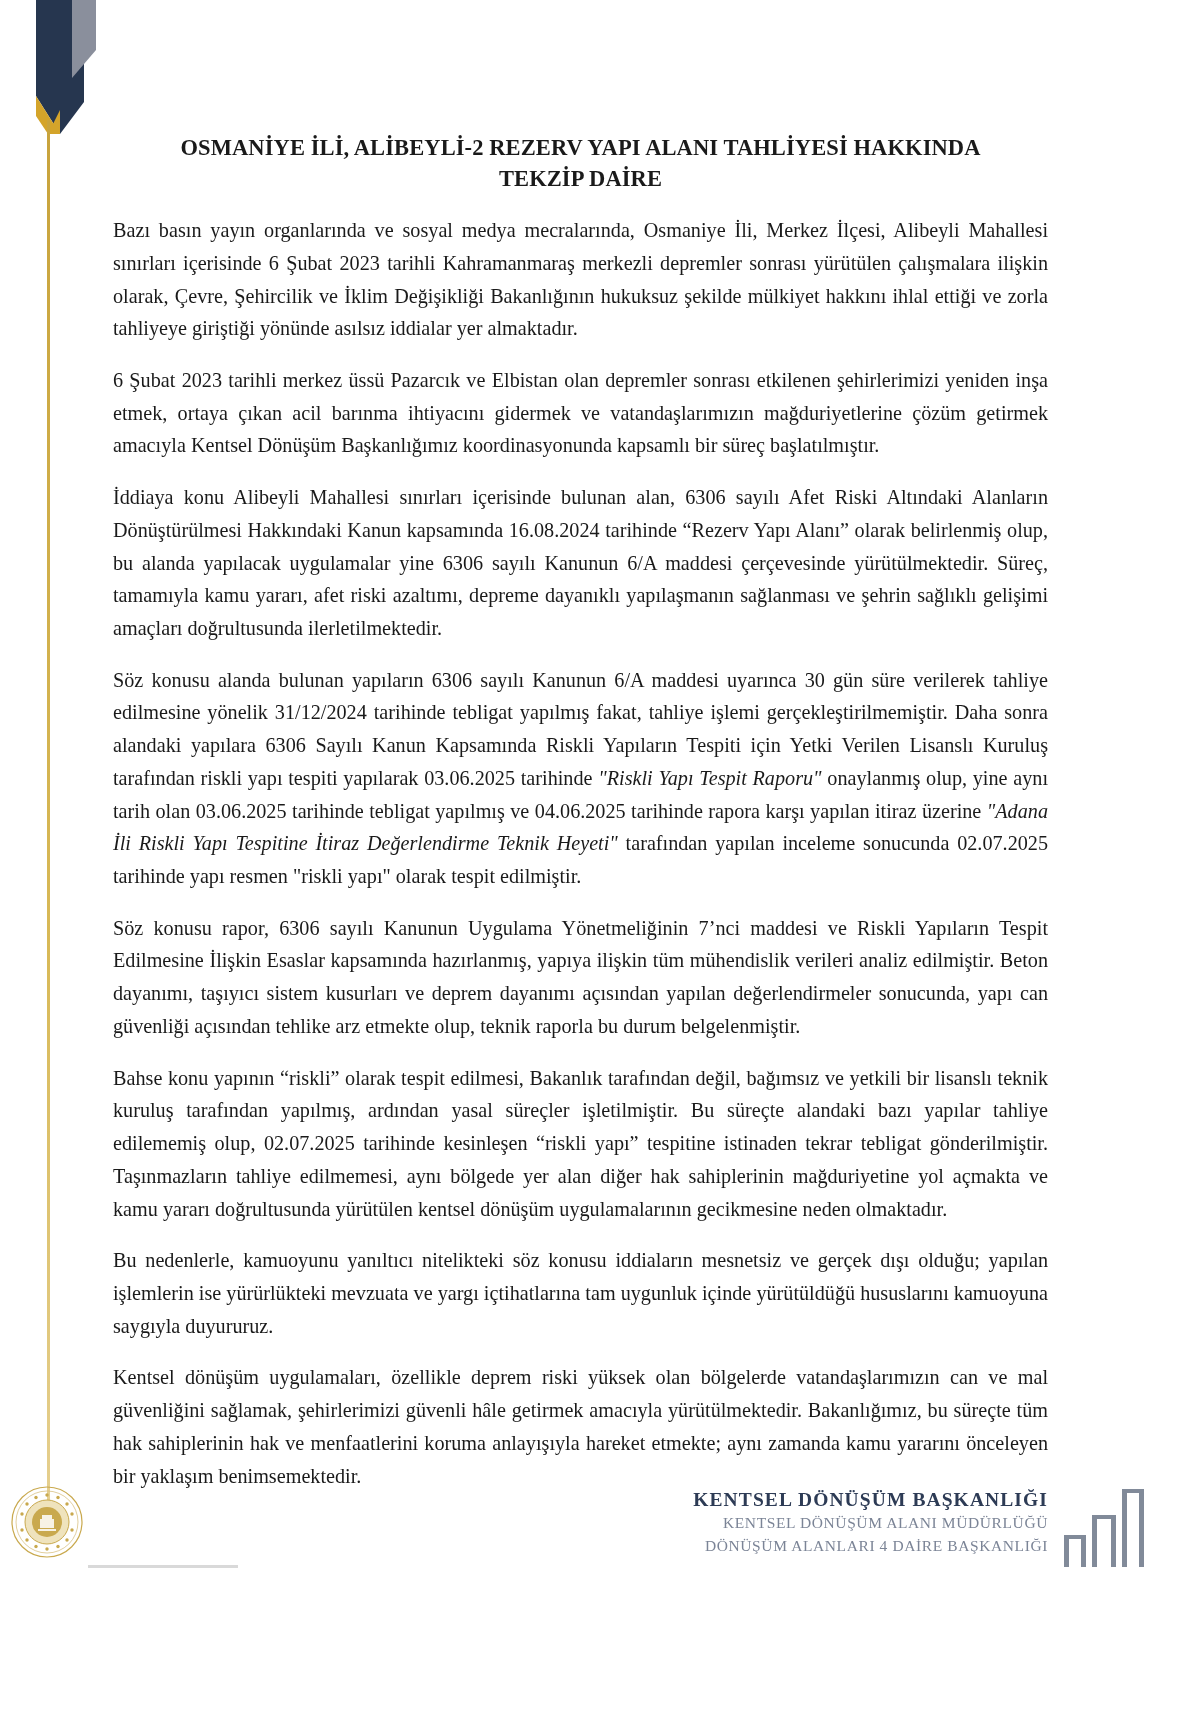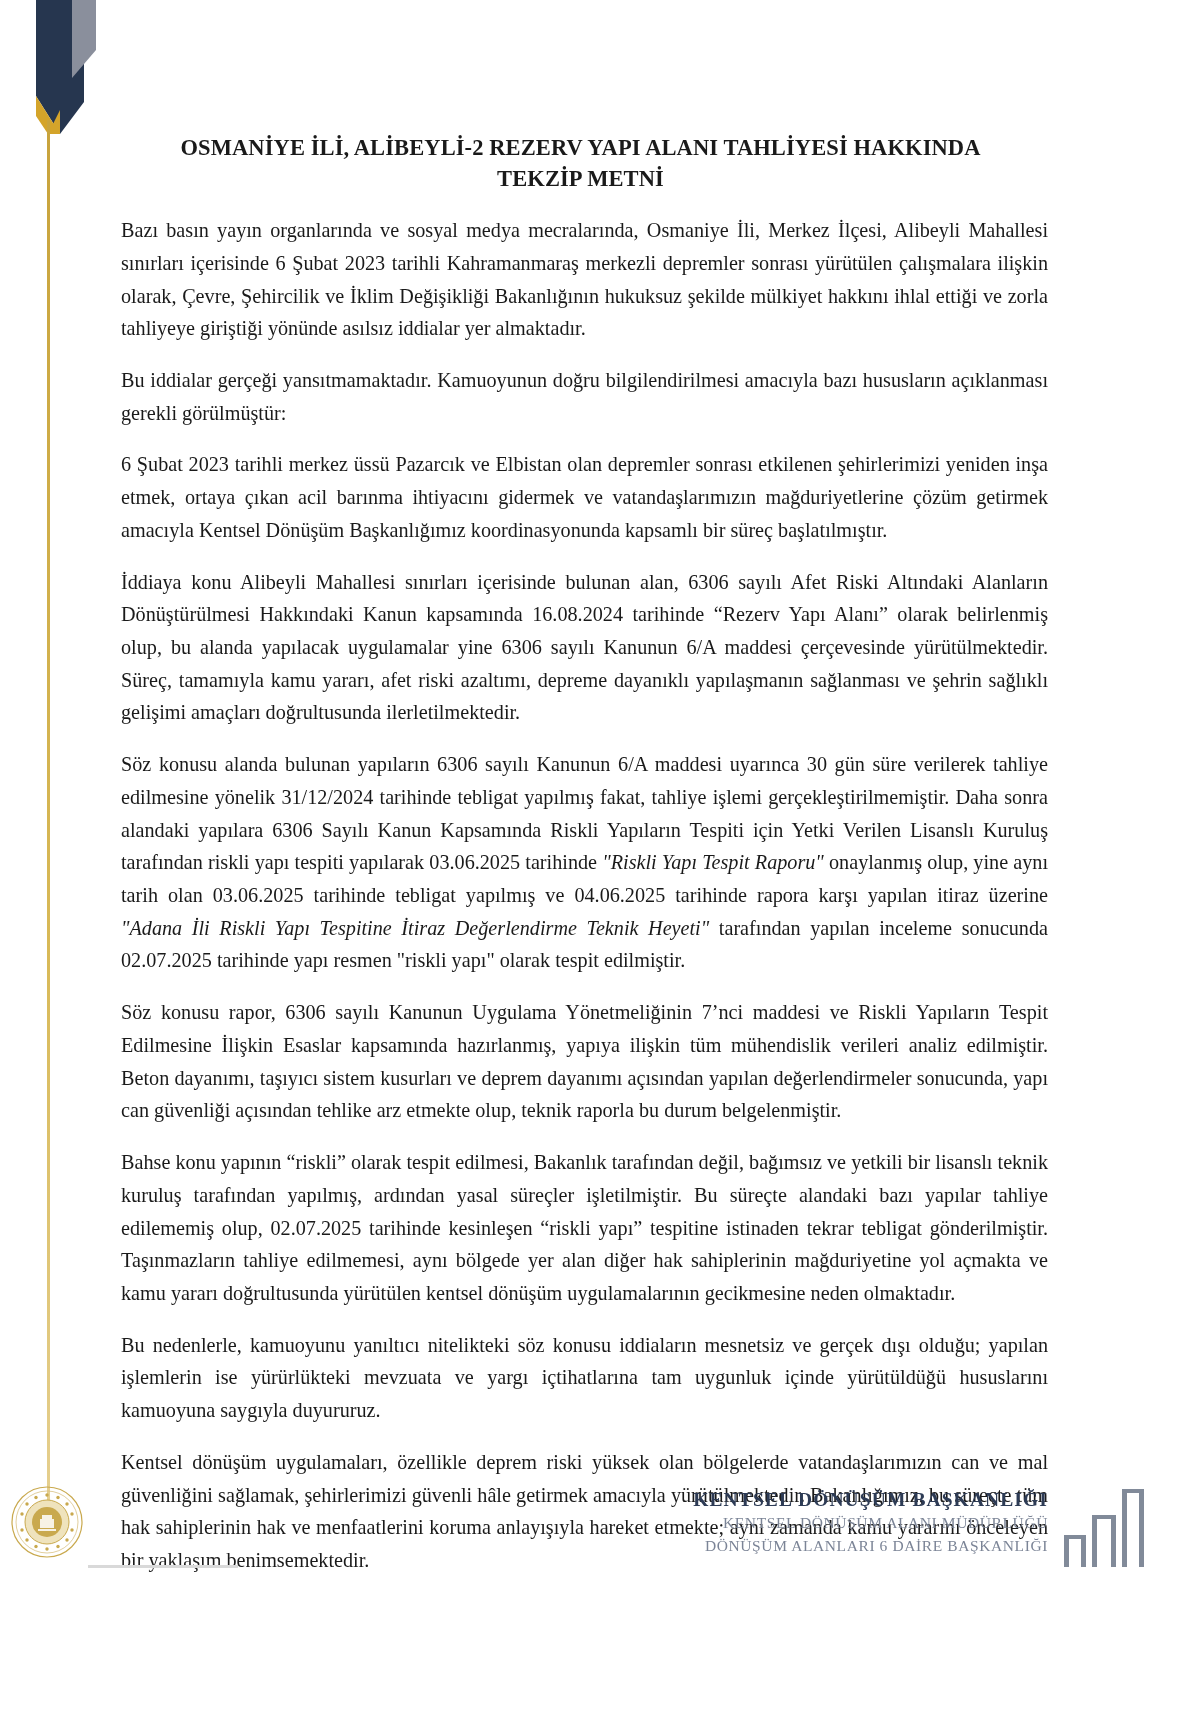--- a/index.html
+++ b/index.html
@@ -49,21 +49,21 @@
     font-weight: bold;
     font-size: 22.5px;
     line-height: 1.38;
     letter-spacing: 0.1px;
     margin: 0 0 20px 0;
     padding: 0 28px;
   }
   .doc-title .line2 { display: block; }
 
   p.para {
-    margin: 0 0 19px 8px;
+    margin: 0 0 19px 0;
     text-align: justify;
     text-justify: inter-word;
     font-size: 20.2px;
     line-height: 1.62;
     hyphens: none;
   }
   p.para:last-child { margin-bottom: 0; }
   b, strong { font-weight: normal; }
   i, em { font-style: italic; }
 
@@ -132,26 +132,25 @@
     <polygon points="14,102 38,140 26,140 14,122" fill="#d4a42a"></polygon>
     <polygon points="26,140 38,140 38,116" fill="#d4a42a"></polygon>
   </svg>
 
   <div class="gold-rule"></div>
 
   <div class="content">
 
     <h1 class="doc-title">
       <span>OSMANİYE İLİ, ALİBEYLİ-2 REZERV YAPI ALANI TAHLİYESİ HAKKINDA</span>
-      <span class="line2">TEKZİP METNİ</span>
+      <span class="line2">TEKZİP DAİRE</span>
     </h1>
 
     <p class="para">Bazı basın yayın organlarında ve sosyal medya mecralarında, Osmaniye İli, Merkez İlçesi, Alibeyli Mahallesi sınırları içerisinde 6 Şubat 2023 tarihli Kahramanmaraş merkezli depremler sonrası yürütülen çalışmalara ilişkin olarak, Çevre, Şehircilik ve İklim Değişikliği Bakanlığının hukuksuz şekilde mülkiyet hakkını ihlal ettiği ve zorla tahliyeye giriştiği yönünde asılsız iddialar yer almaktadır.</p>
 
-    <p class="para">Bu iddialar gerçeği yansıtmamaktadır. Kamuoyunun doğru bilgilendirilmesi amacıyla bazı hususların açıklanması gerekli görülmüştür:</p>
 
     <p class="para">6 Şubat 2023 tarihli merkez üssü Pazarcık ve Elbistan olan depremler sonrası etkilenen şehirlerimizi yeniden inşa etmek, ortaya çıkan acil barınma ihtiyacını gidermek ve vatandaşlarımızın mağduriyetlerine çözüm getirmek amacıyla Kentsel Dönüşüm Başkanlığımız koordinasyonunda kapsamlı bir süreç başlatılmıştır.</p>
 
     <p class="para">İddiaya konu Alibeyli Mahallesi sınırları içerisinde bulunan alan, 6306 sayılı Afet Riski Altındaki Alanların Dönüştürülmesi Hakkındaki Kanun kapsamında 16.08.2024 tarihinde “Rezerv Yapı Alanı” olarak belirlenmiş olup, bu alanda yapılacak uygulamalar yine 6306 sayılı Kanunun 6/A maddesi çerçevesinde yürütülmektedir. Süreç, tamamıyla kamu yararı, afet riski azaltımı, depreme dayanıklı yapılaşmanın sağlanması ve şehrin sağlıklı gelişimi amaçları doğrultusunda ilerletilmektedir.</p>
 
     <p class="para"><span>Söz konusu alanda bulunan yapıların 6306 sayılı Kanunun 6/A maddesi uyarınca 30 gün süre verilerek tahliye edilmesine yönelik </span><b>31/12/2024 tarihinde tebligat</b><span> yapılmış fakat, tahliye işlemi gerçekleştirilmemiştir. Daha sonra alandaki yapılara 6306 Sayılı Kanun Kapsamında Riskli Yapıların Tespiti için Yetki Verilen Lisanslı Kuruluş tarafından riskli yapı tespiti yapılarak 03.06.2025 tarihinde </span><i>"Riskli Yapı Tespit Raporu"</i><span> onaylanmış olup, yine aynı tarih olan </span><b>03.06.2025 tarihinde tebligat</b><span> yapılmış ve 04.06.2025 tarihinde rapora karşı yapılan itiraz üzerine </span><i>"Adana İli Riskli Yapı Tespitine İtiraz Değerlendirme Teknik Heyeti"</i><span> tarafından yapılan inceleme sonucunda </span><b>02.07.2025 tarihinde yapı resmen "riskli yapı" olarak tespit edilmiştir.</b></p>
 
     <p class="para">Söz konusu rapor, 6306 sayılı Kanunun Uygulama Yönetmeliğinin 7’nci maddesi ve Riskli Yapıların Tespit Edilmesine İlişkin Esaslar kapsamında hazırlanmış, yapıya ilişkin tüm mühendislik verileri analiz edilmiştir. Beton dayanımı, taşıyıcı sistem kusurları ve deprem dayanımı açısından yapılan değerlendirmeler sonucunda, yapı can güvenliği açısından tehlike arz etmekte olup, teknik raporla bu durum belgelenmiştir.</p>
 
     <p class="para"><span>Bahse konu yapının “riskli” olarak tespit edilmesi, Bakanlık tarafından değil, bağımsız ve yetkili bir lisanslı teknik kuruluş tarafından yapılmış, ardından yasal süreçler işletilmiştir. Bu süreçte alandaki bazı yapılar tahliye edilememiş olup, </span><b>02.07.2025 tarihinde kesinleşen “riskli yapı” tespitine istinaden tekrar tebligat gönderilmiştir.</b><span> Taşınmazların tahliye edilmemesi, aynı bölgede yer alan diğer hak sahiplerinin mağduriyetine yol açmakta ve kamu yararı doğrultusunda yürütülen kentsel dönüşüm uygulamalarının gecikmesine neden olmaktadır.</span></p>
@@ -187,21 +186,21 @@
         <circle cx="26" cy="12.5" r="1.7"></circle>
       </g>
       <path d="M28 44 h18 v2 h-18 z M30 34 h14 v9 h-14 z M32 30 h10 v4 h-10 z" fill="#ffffff" opacity="0.85"></path>
     </svg>
 
     <div class="footer-left-rule"></div>
 
     <div class="footer-brand">
       <div class="brand-1">KENTSEL DÖNÜŞÜM BAŞKANLIĞI</div>
       <div class="brand-2">KENTSEL DÖNÜŞÜM ALANI MÜDÜRLÜĞÜ</div>
-      <div class="brand-3">DÖNÜŞÜM ALANLARI 6 DAİRE BAŞKANLIĞI</div>
+      <div class="brand-3">DÖNÜŞÜM ALANLARI 4 DAİRE BAŞKANLIĞI</div>
     </div>
 
     <svg class="footer-mark" viewBox="0 0 88 82" aria-hidden="true">
       <path d="M4 50 h5 v32 h-5 z" fill="#818a99"></path>
       <path d="M4 50 h22 v4 h-22 z" fill="#818a99"></path>
       <path d="M21 50 h5 v32 h-5 z" fill="#818a99"></path>
       <path d="M32 30 h5 v52 h-5 z" fill="#818a99"></path>
       <path d="M32 30 h24 v4 h-24 z" fill="#818a99"></path>
       <path d="M51 30 h5 v52 h-5 z" fill="#818a99"></path>
       <path d="M62 4 h5 v78 h-5 z" fill="#818a99"></path>

